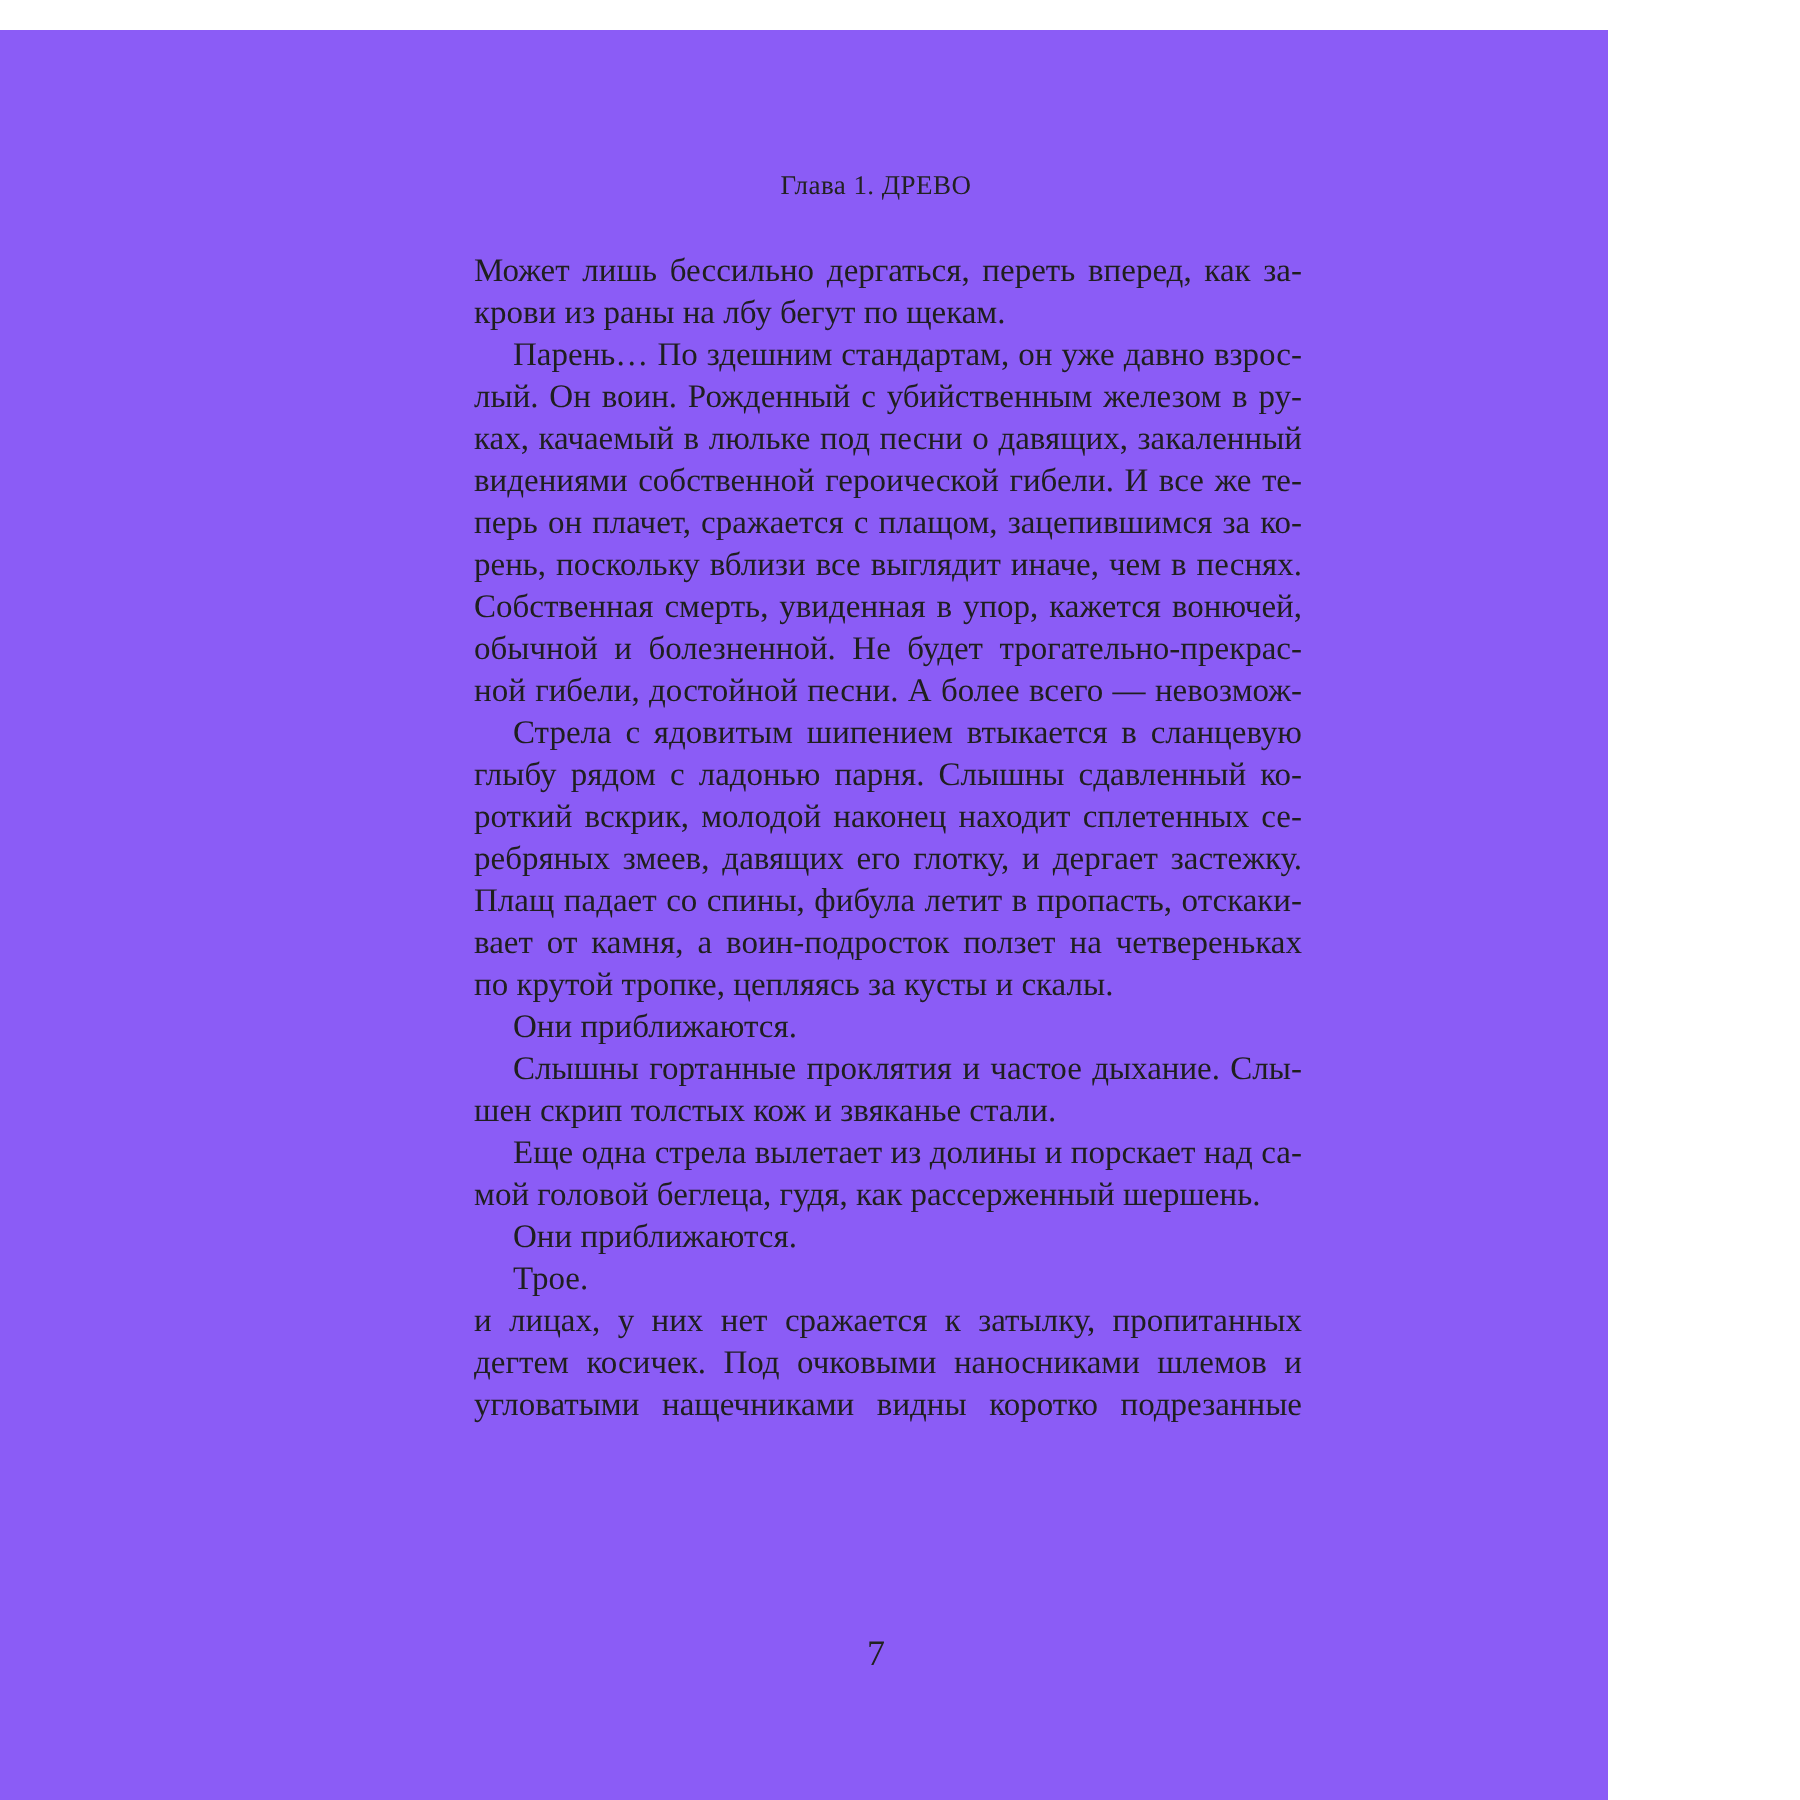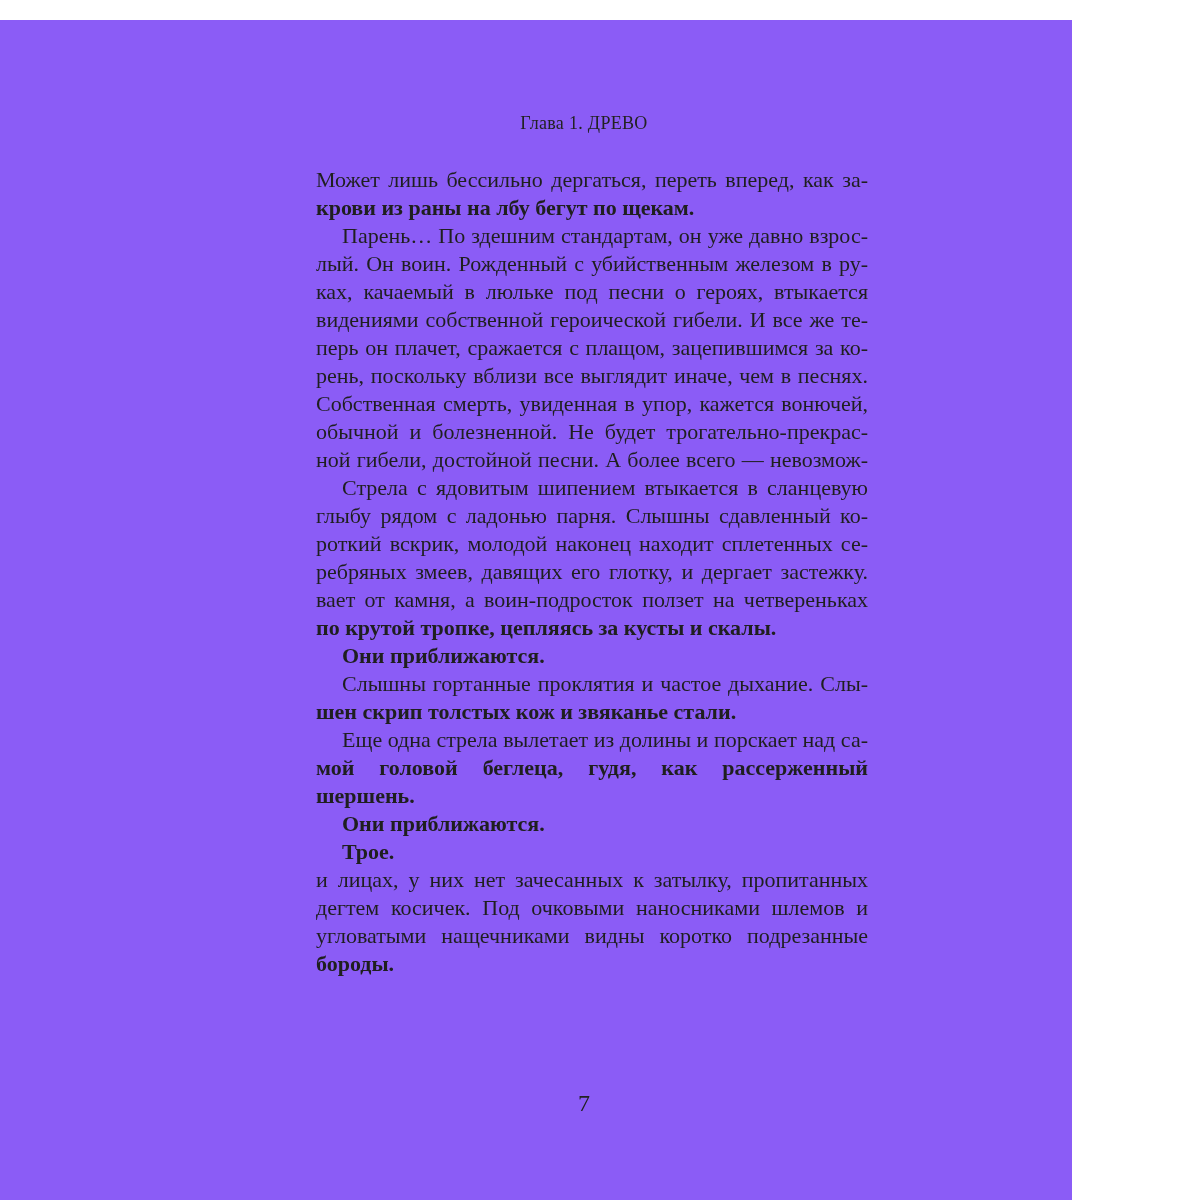--- a/index.html
+++ b/index.html
@@ -40,21 +40,20 @@
     padding: 0;
   }
   .line {
     display: block;
     text-align: justify;
     text-align-last: justify;
     white-space: normal;
   }
   .line.last {
     text-align-last: left;
-    font-weight: bold;
   }
   .line.indent {
     text-indent: 26px;
   }
   .folio {
     position: absolute;
     top: 1070px;
     left: 308px;
     width: 552px;
     text-align: center;
@@ -72,34 +71,35 @@
   <div class="text-block">
 
     <p class="para">
       <span class="line">Может лишь бессильно дергаться, переть вперед, как за-</span>
       <span class="line last">крови из раны на лбу бегут по щекам.</span>
     </p>
 
     <p class="para">
       <span class="line indent">Парень… По здешним стандартам, он уже давно взрос-</span>
       <span class="line">лый. Он воин. Рожденный с убийственным железом в ру-</span>
-      <span class="line">ках, качаемый в люльке под песни о героях, втыкается</span>
+      <span class="line">ках, качаемый в люльке под песни о давящих, закаленный</span>
       <span class="line">видениями собственной героической гибели. И все же те-</span>
       <span class="line">перь он плачет, сражается с плащом, зацепившимся за ко-</span>
       <span class="line">рень, поскольку вблизи все выглядит иначе, чем в песнях.</span>
       <span class="line">Собственная смерть, увиденная в упор, кажется вонючей,</span>
       <span class="line">обычной и болезненной. Не будет трогательно-прекрас-</span>
       <span class="line">ной гибели, достойной песни. А более всего — невозмож-</span>
     </p>
 
     <p class="para">
       <span class="line indent">Стрела с ядовитым шипением втыкается в сланцевую</span>
       <span class="line">глыбу рядом с ладонью парня. Слышны сдавленный ко-</span>
       <span class="line">роткий вскрик, молодой наконец находит сплетенных се-</span>
       <span class="line">ребряных змеев, давящих его глотку, и дергает застежку.</span>
+      <span class="line">Плащ падает со спины, фибула летит в пропасть, отскаки-</span>
       <span class="line">вает от камня, а воин-подросток ползет на четвереньках</span>
       <span class="line last">по крутой тропке, цепляясь за кусты и скалы.</span>
     </p>
 
     <p class="para">
       <span class="line last indent">Они приближаются.</span>
     </p>
 
     <p class="para">
       <span class="line indent">Слышны гортанные проклятия и частое дыхание. Слы-</span>
@@ -113,23 +113,22 @@
 
     <p class="para">
       <span class="line last indent">Они приближаются.</span>
     </p>
 
     <p class="para">
       <span class="line last indent">Трое.</span>
     </p>
 
     <p class="para">
-      <span class="line">и лицах, у них нет зачесанных к затылку, пропитанных</span>
+      <span class="line">и лицах, у них нет сражается к затылку, пропитанных</span>
       <span class="line">дегтем косичек. Под очковыми наносниками шлемов и</span>
       <span class="line">угловатыми нащечниками видны коротко подрезанные</span>
-      <span class="line last">бороды.</span>
     </p>
 
   </div>
 
   <div class="folio">7</div>
 
 </div>
 
 </body></html>

